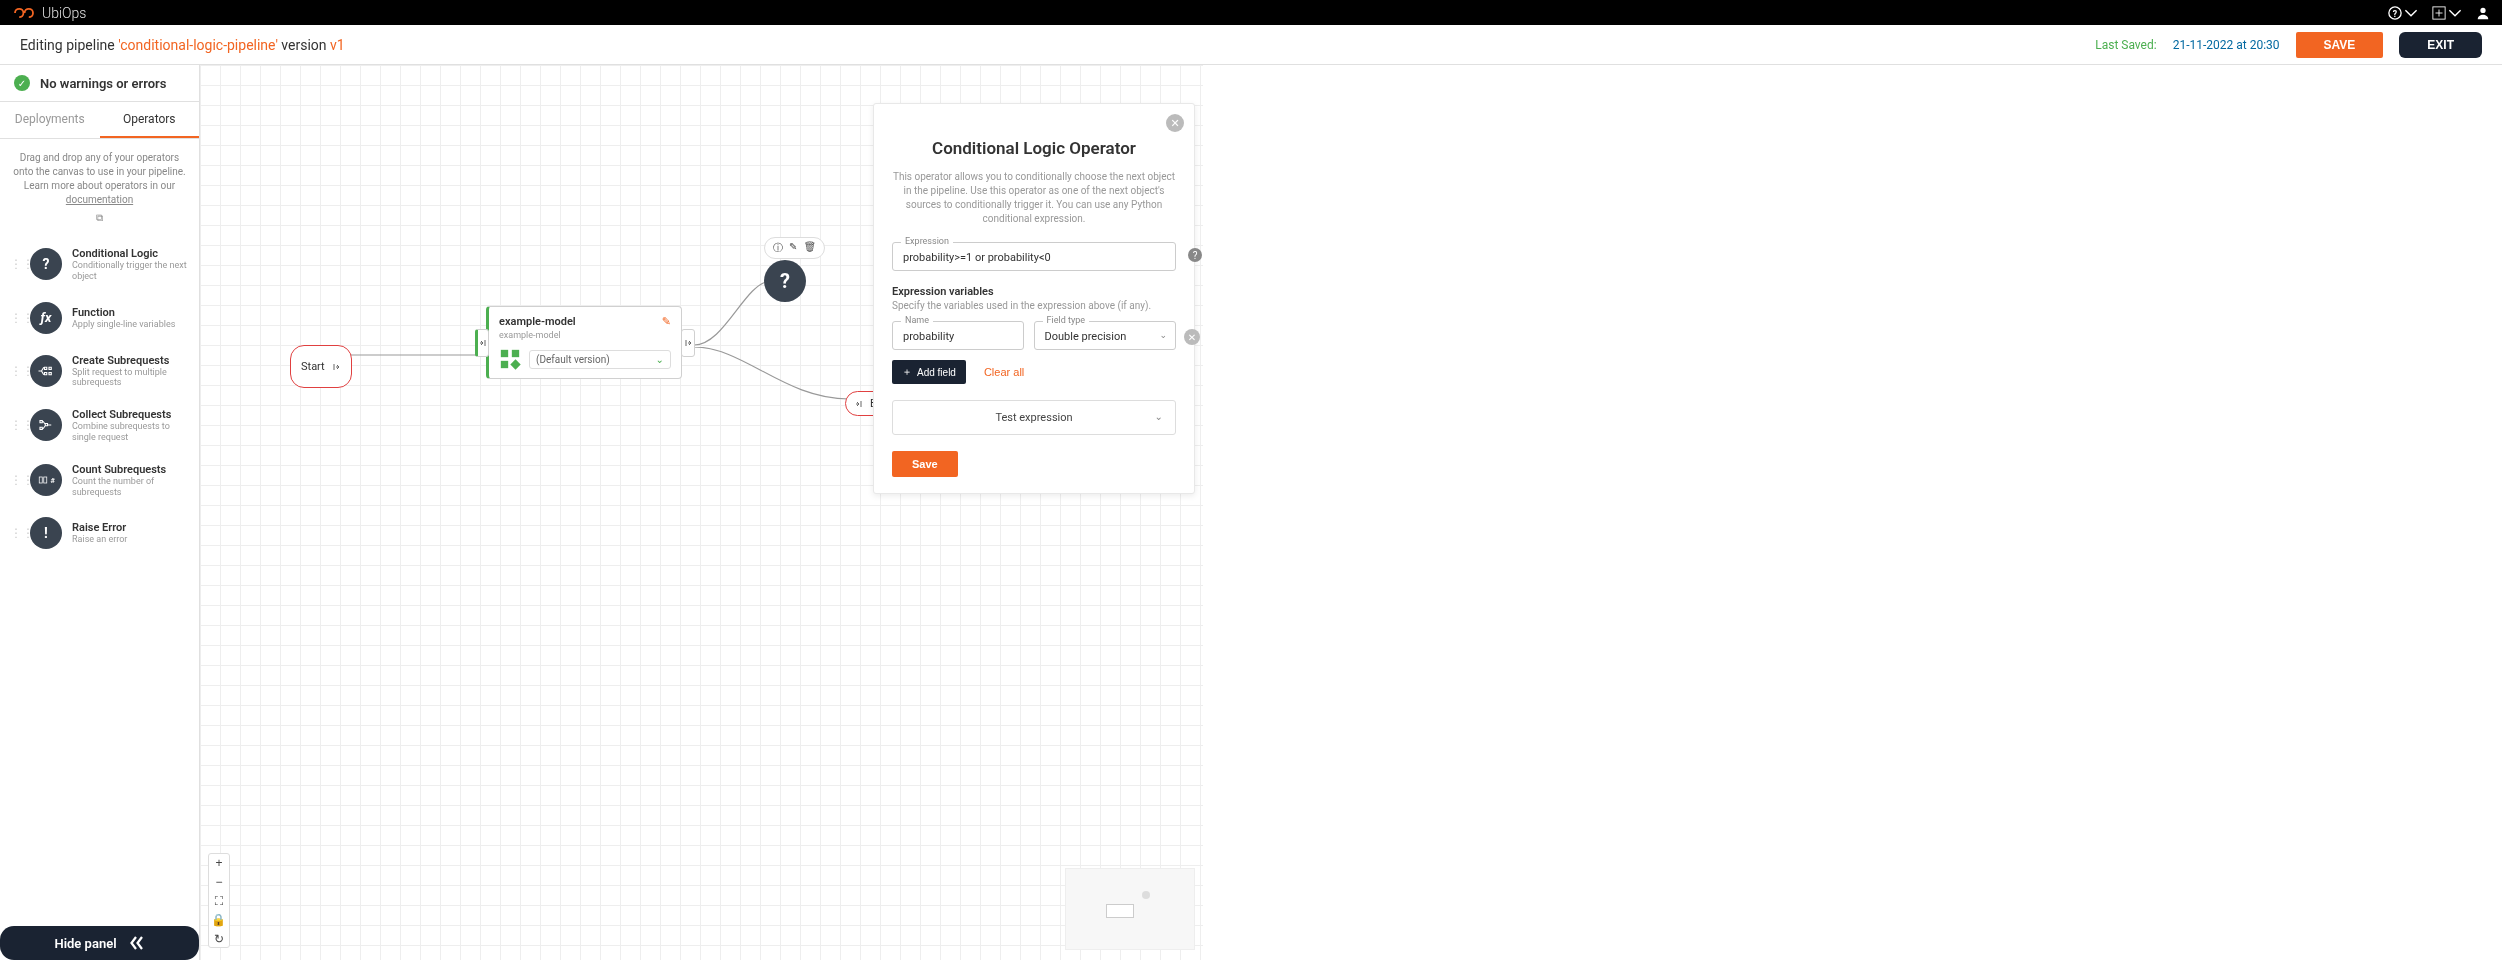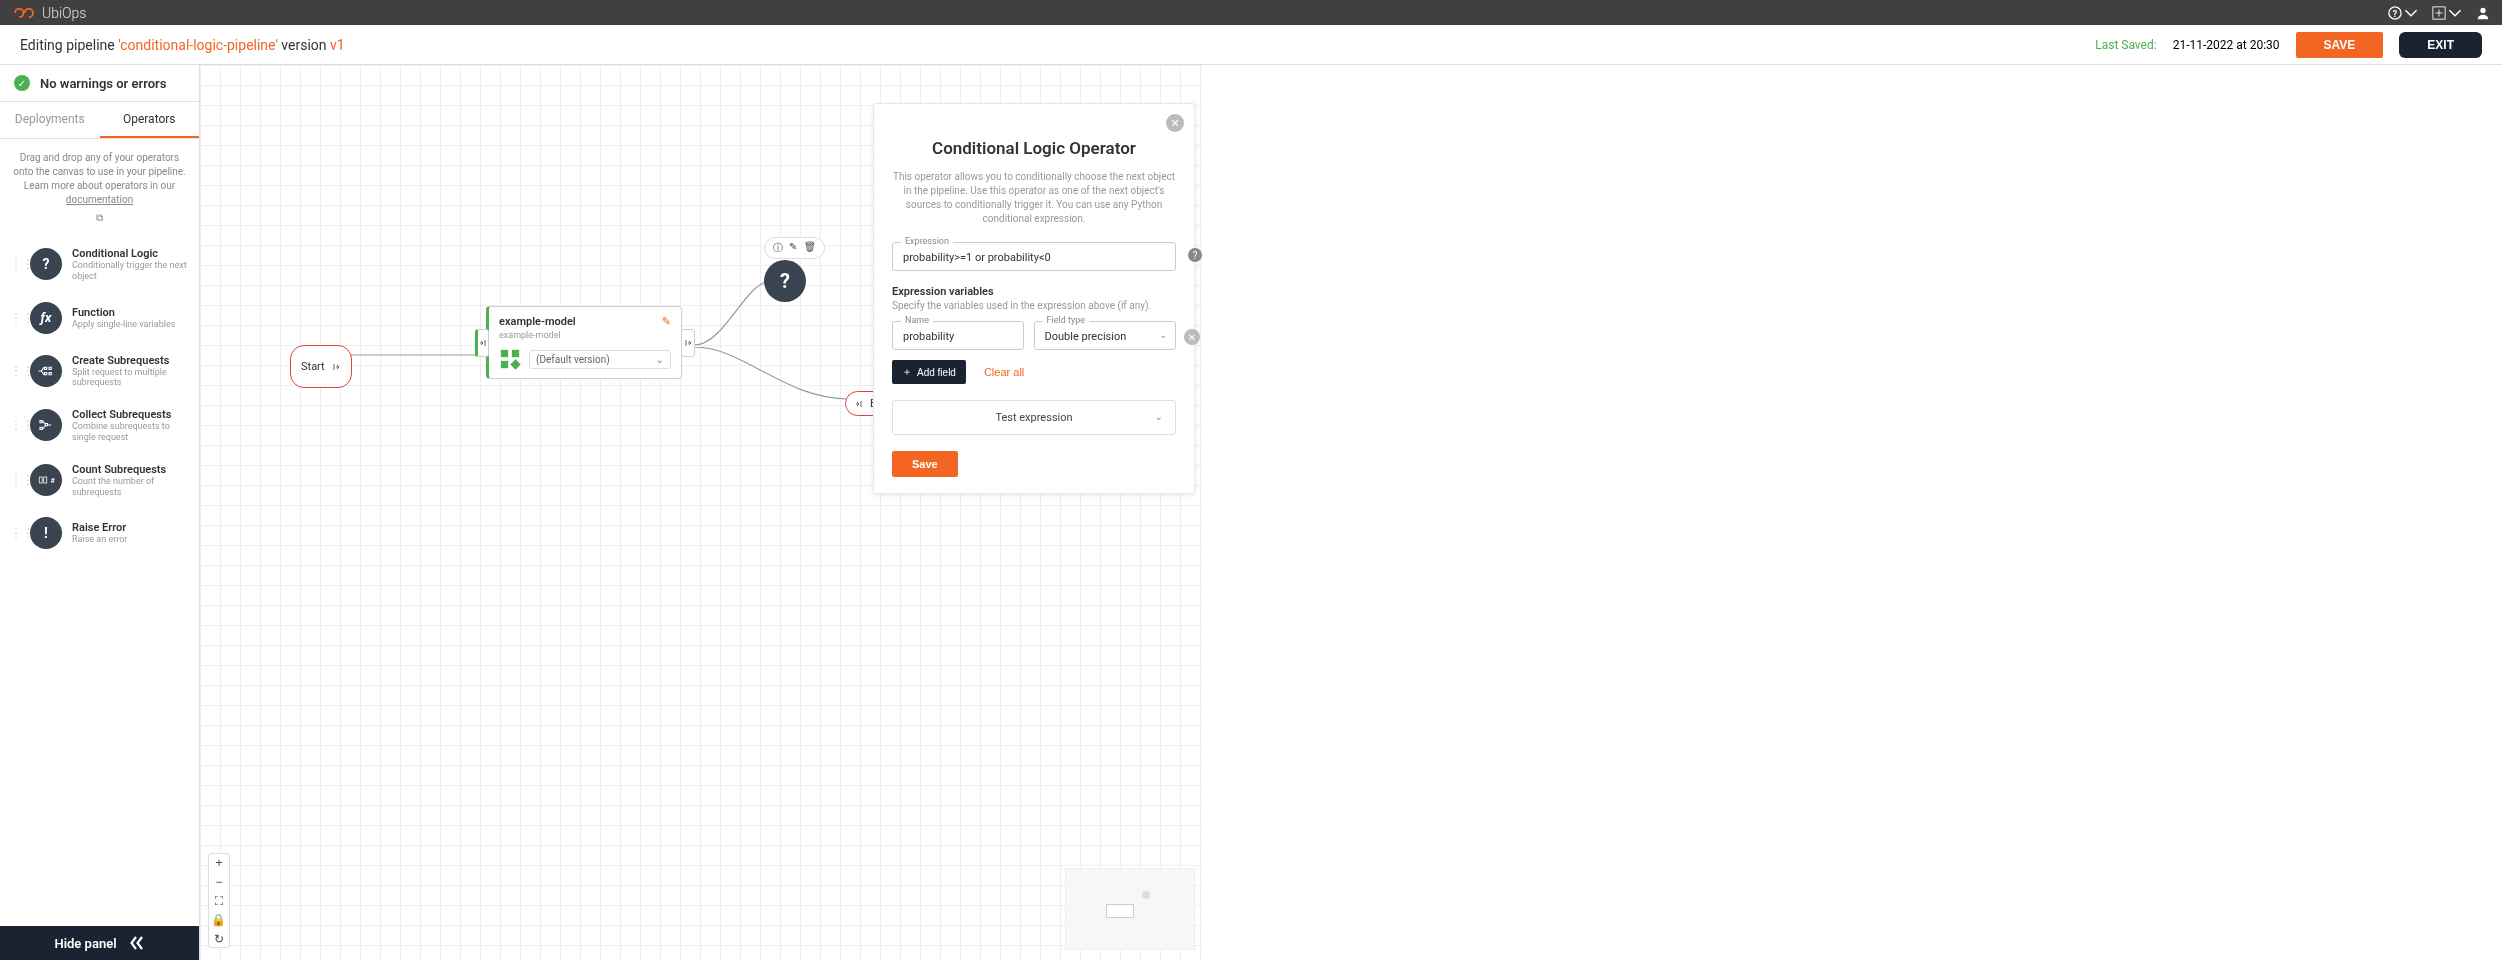--- a/index.html
+++ b/index.html
@@ -1,34 +1,34 @@
 <!DOCTYPE html>
 <html><head>
 <meta charset="utf-8">
 <style>
 * { box-sizing: border-box; margin: 0; padding: 0; }
 body { font-family: -apple-system, BlinkMacSystemFont, "Segoe UI", Roboto, sans-serif; font-size: 12px; color: #333; background: #fff; width: 2502px; height: 960px; overflow: hidden; }
 
 
-.topnav { background: #404040; height: 25px; display: flex; align-items: center; padding: 12px 12px; justify-content: space-between; }
+.topnav { background: #000000; height: 25px; display: flex; align-items: center; padding: 12px 12px; justify-content: space-between; }
 .logo { display: flex; align-items: center; gap: 6px; }
 .logo-icon { width: 24px; height: 14px; }
 .logo-text { color: #e0e0e0; font-size: 14px; font-weight: 300; }
 .topnav-right { display: flex; align-items: center; gap: 14px; color: #fff; }
 .topnav-right svg { width: 14px; height: 14px; }
 .nav-icon { cursor: pointer; display: flex; align-items: center; gap: 2px; }
 
 
 .headerbar { height: 40px; display: flex; align-items: center; justify-content: space-between; padding: 0 20px; border-bottom: 1px solid #e0e0e0; }
 .header-left { font-size: 14px; }
 .header-left .pipeline-name { color: #f26522; }
 .header-left .version { color: #f26522; }
 .header-right { display: flex; align-items: center; gap: 16px; }
 .last-saved-label { color: #4caf50; font-size: 12px; }
-.last-saved-time { color: #000000; font-size: 12px; }
+.last-saved-time { color: #0369a1; font-size: 12px; }
 .btn-save { background: #f26522; color: #fff; border: none; padding: 6px 28px; font-size: 12px; font-weight: 600; cursor: pointer; border-radius: 2px; }
 .btn-exit { background: #1a2332; color: #fff; border: none; padding: 6px 28px; font-size: 12px; font-weight: 600; cursor: pointer; border-radius: 6px; }
 
 
 .main { display: flex; height: calc(100% - 65px); }
 
 
 .sidebar { width: 200px; border-right: 1px solid #e0e0e0; display: flex; flex-direction: column; position: relative; background: #fff; }
 .status-row { display: flex; align-items: center; gap: 10px; padding: 10px 14px; border-bottom: 1px solid #e0e0e0; }
 .status-icon { width: 16px; height: 16px; background: #4caf50; border-radius: 50%; display: flex; align-items: center; justify-content: center; color:#fff; font-size:10px; }
@@ -42,21 +42,21 @@
 
 .operator-list { padding: 4px 8px; overflow-y: auto; }
 .operator-item { display: flex; align-items: center; gap: 10px; padding: 6px 2px; margin-bottom: 8px; }
 .drag-handle { color: #ccc; font-size: 12px; cursor: grab; width: 10px; }
 .op-circle { width: 32px; height: 32px; background: #3a4450; border-radius: 50%; display: flex; align-items: center; justify-content: center; color:#fff; font-weight:bold; font-size:14px; flex-shrink:0; }
 .op-circle svg { width: 18px; height: 18px; fill: #fff; }
 .op-text { flex: 1; }
 .op-title { font-size: 11px; font-weight: 600; color: #333; }
 .op-desc { font-size: 9px; color: #999; line-height: 1.2; }
 
-.hide-panel { margin-top: auto; background: #1a2332; color: #fff; padding: 8px 16px; display: flex; align-items: center; justify-content: center; gap: 10px; font-size: 13px; font-weight: 600; cursor: pointer; }
+.hide-panel { margin-top: auto; background: #1a2332; color: #fff; padding: 8px 16px; display: flex; align-items: center; justify-content: center; gap: 10px; font-size: 13px; font-weight: 600; cursor: pointer; border-radius: 14px; }
 .hide-panel svg { width: 18px; height: 18px; }
 
 
 .canvas-wrap { flex: 1; position: relative; background:#fff; max-width: 1003px; }
 .canvas-grid {
   position: absolute; inset: 0;
   background-image:
     linear-gradient(#eee 1px, transparent 1px),
     linear-gradient(90deg, #eee 1px, transparent 1px);
   background-size: 20px 20px;

